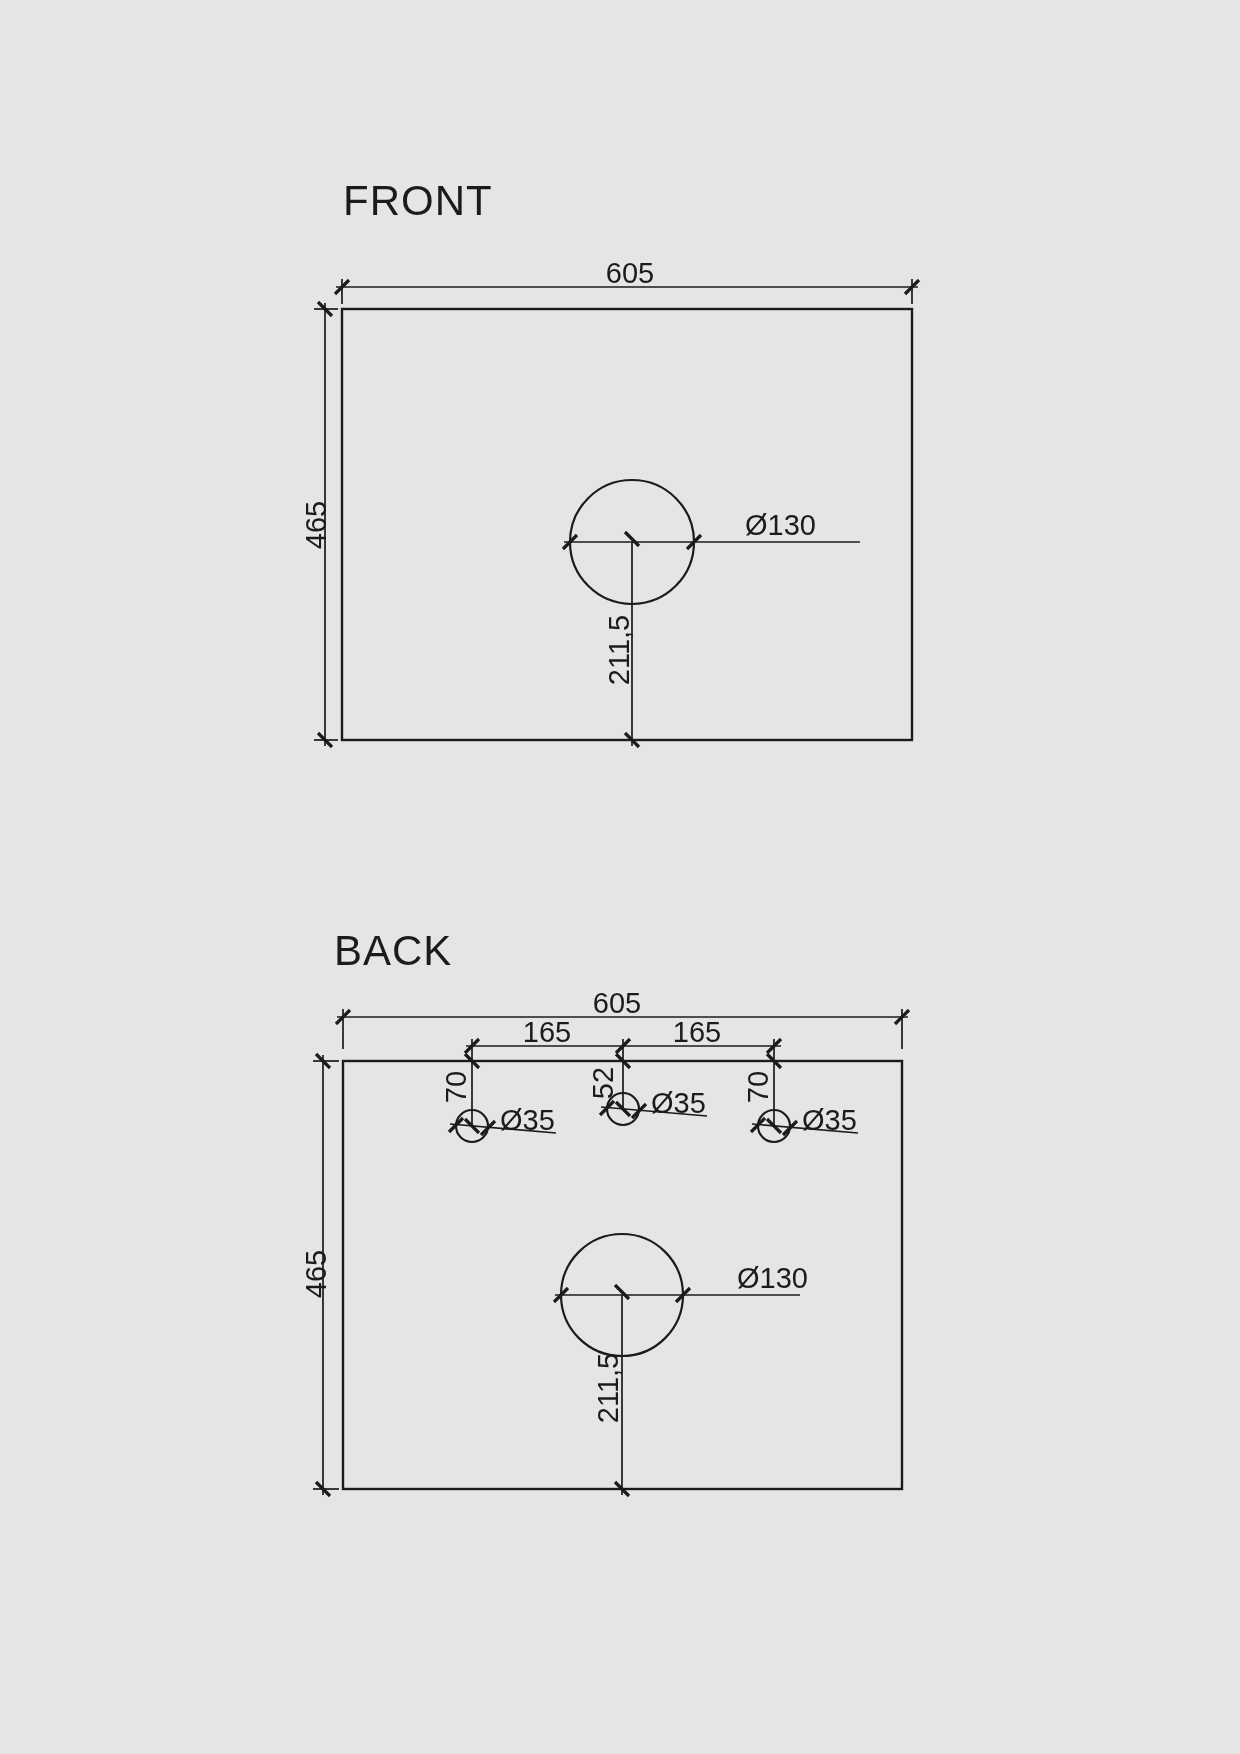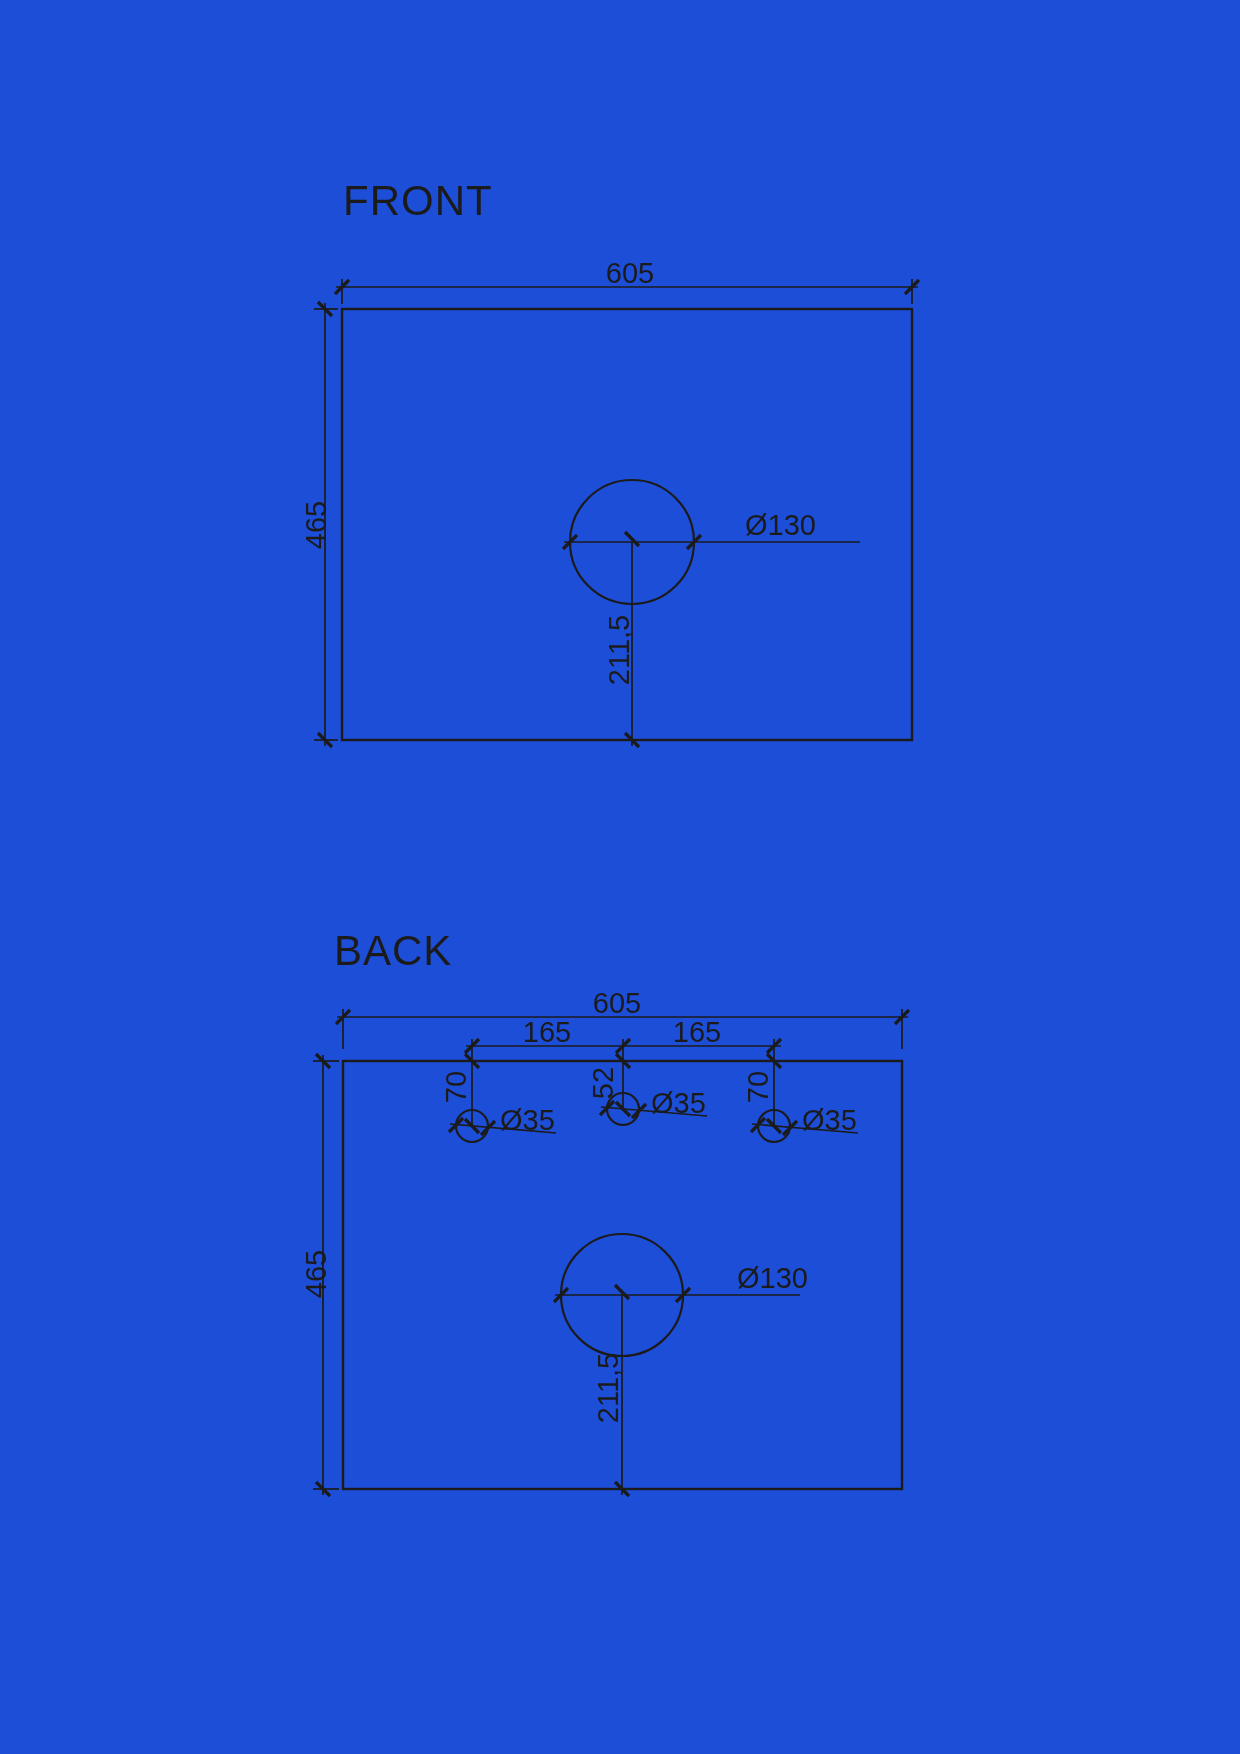--- a/index.html
+++ b/index.html
@@ -4,21 +4,21 @@
 <style>
   html, body {
     margin: 0;
     padding: 0;
     background: #ffffff;
   }
   .page {
     position: relative;
     width: 1240px;
     height: 1754px;
-    background: #1d4ed8;
+    background: #e5e5e5;
     font-family: "Liberation Sans", sans-serif;
     overflow: hidden;
   }
   svg { display: block; }
   .outline  { fill: none; stroke: #1b1b1b; stroke-width: 2.4; }
   .circle   { fill: none; stroke: #1b1b1b; stroke-width: 2.2; }
   .dimline  { fill: none; stroke: #1b1b1b; stroke-width: 1.7; }
   .tick     { fill: none; stroke: #1b1b1b; stroke-width: 3.2; }
   .viewtitle {
     fill: #1b1b1b;

